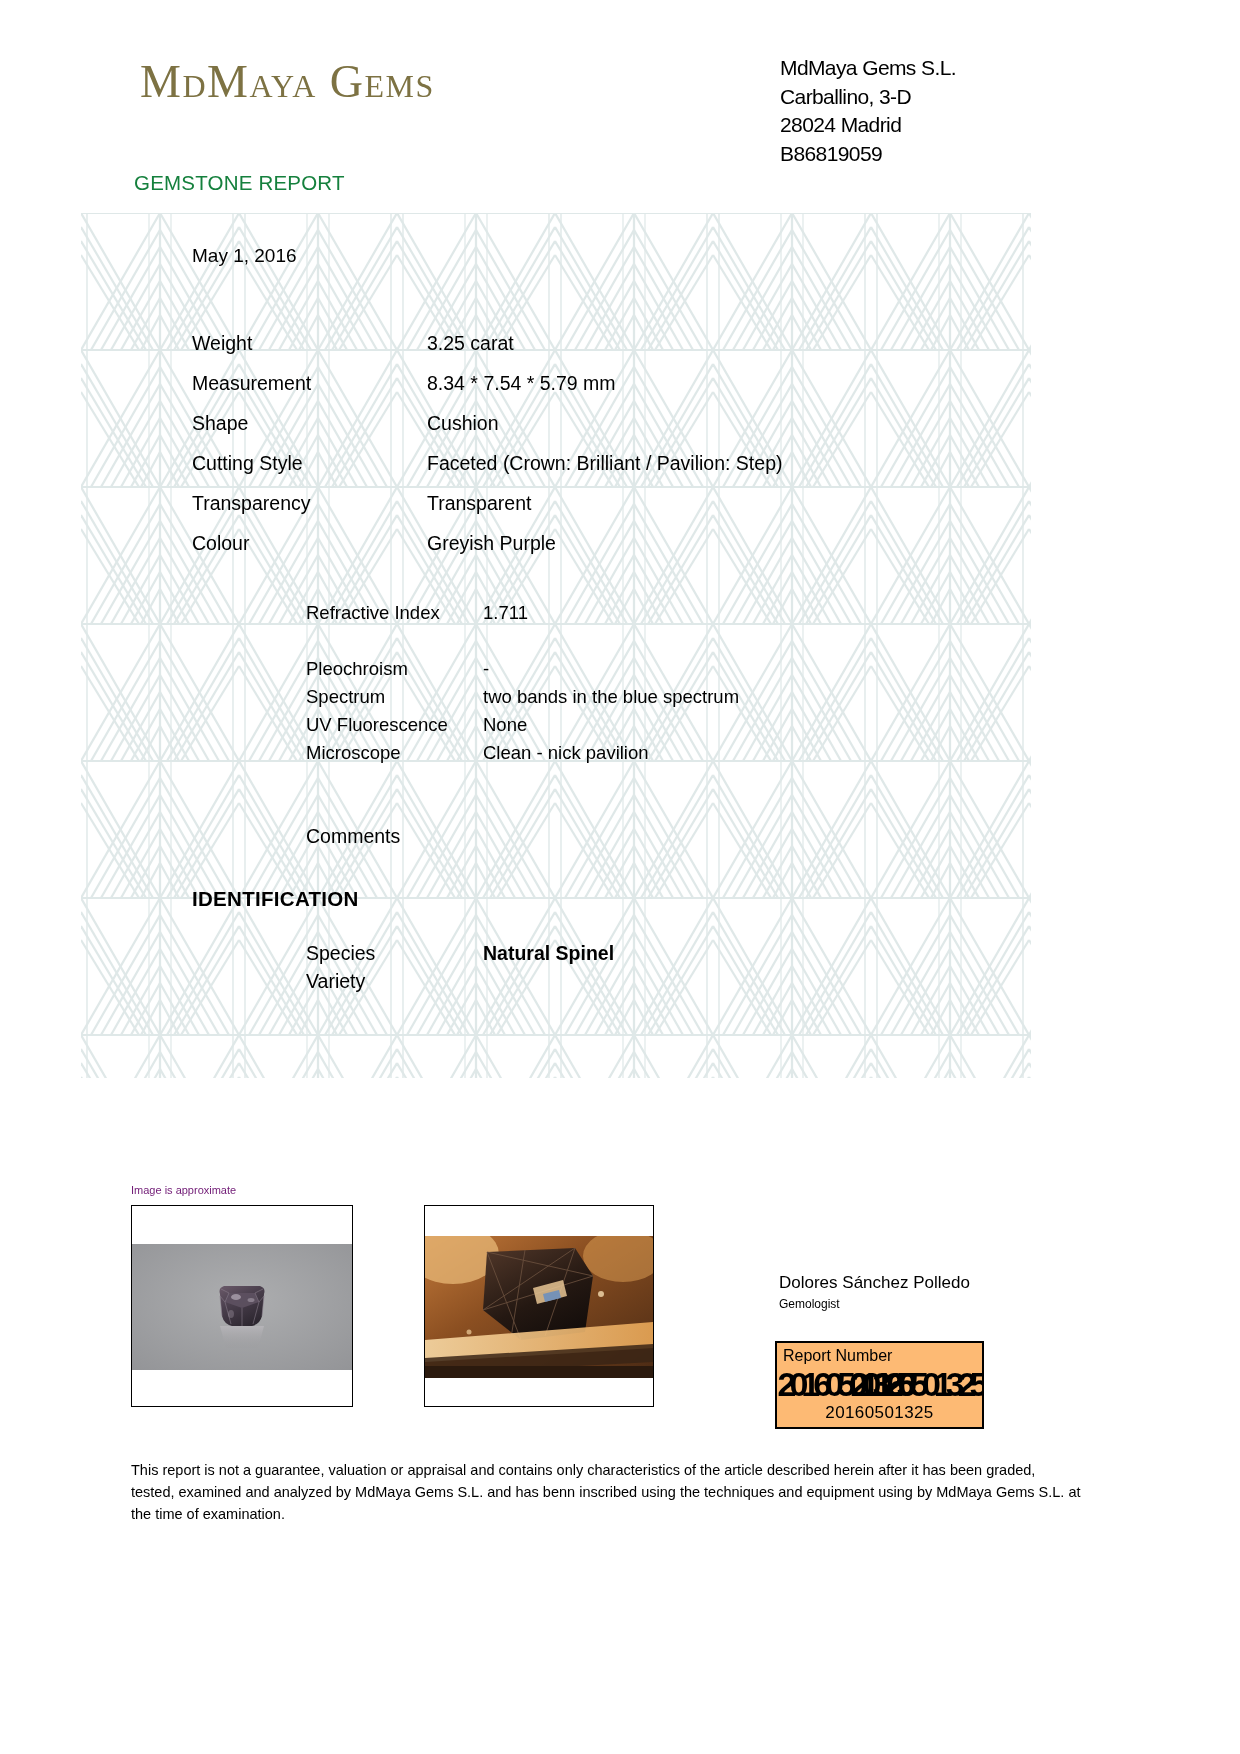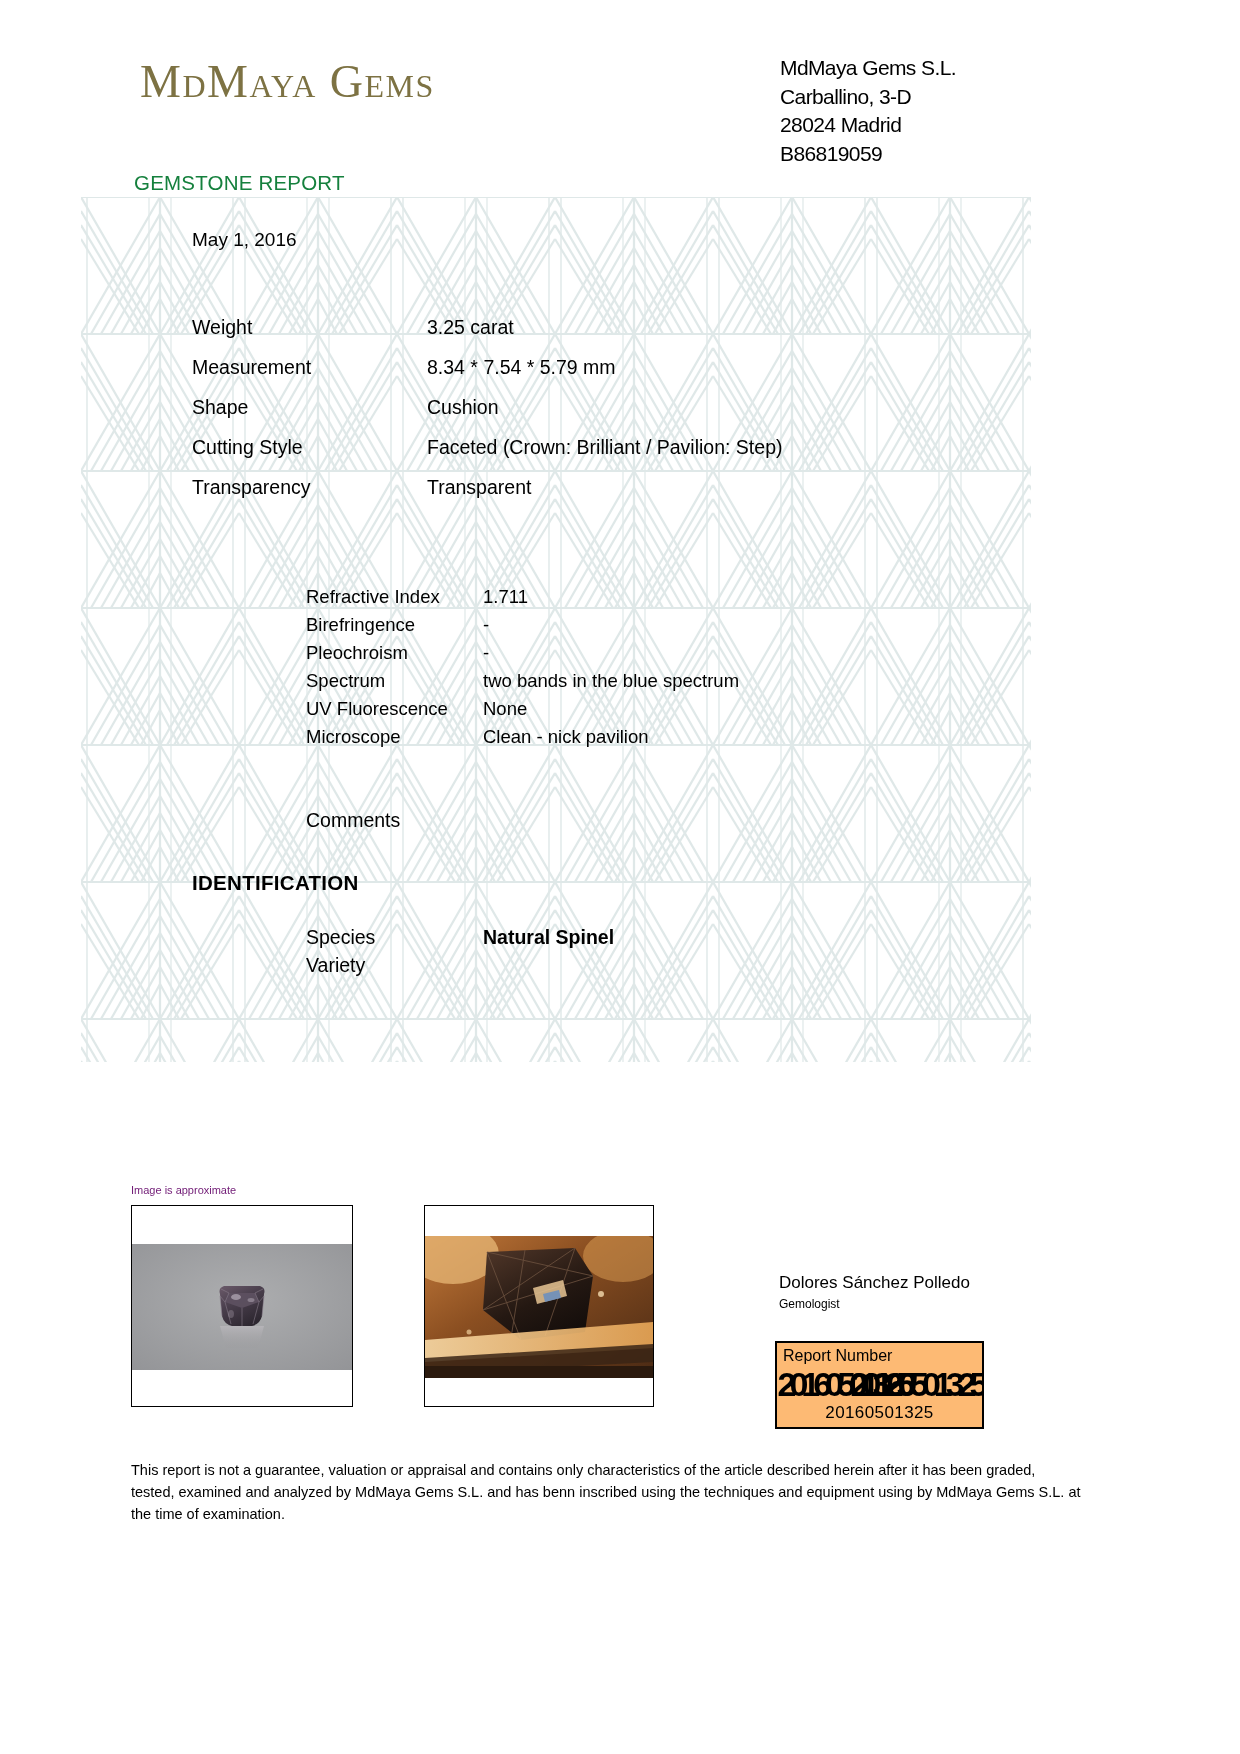--- a/index.html
+++ b/index.html
@@ -46,21 +46,21 @@
     position: absolute;
     left: 134px; top: 171px;
     font-size: 20.5px;
     letter-spacing: 0.2px;
     color: #15803d;
   }
 
   
   #main-panel {
     position: absolute;
-    left: 81px; top: 197px;
+    left: 81px; top: 213px;
     width: 950px; height: 865px;
     overflow: hidden;
     background-color: #4d7c0f;
   }
   #pattern-layer {
     position: absolute;
     left: 0; top: 0; width: 100%; height: 100%;
     opacity: 1;
   }
 
@@ -290,26 +290,26 @@
     </div>
     <div class="spec-row" style="top:198px">
       <span class="k">Shape</span><span class="v">Cushion</span>
     </div>
     <div class="spec-row" style="top:238px">
       <span class="k">Cutting Style</span><span class="v">Faceted (Crown: Brilliant / Pavilion: Step)</span>
     </div>
     <div class="spec-row" style="top:278px">
       <span class="k">Transparency</span><span class="v">Transparent</span>
     </div>
+    <div class="spec-row" style="top:318px">
+      <span class="k">Colour</span><span class="v">Greyish Purple</span>
+    </div>
 
     <div class="detail-row" style="top:388px">
       <span class="k">Refractive Index</span><span class="v">1.711</span>
-    </div>
-    <div class="detail-row" style="top:416px">
-      <span class="k">Birefringence</span><span class="v">-</span>
     </div>
     <div class="detail-row" style="top:472px">
       <span class="k">Spectrum</span><span class="v"> two bands in the blue spectrum</span>
     </div>
     <div class="detail-row" style="top:444px">
       <span class="k">Pleochroism</span><span class="v">-</span>
     </div>
     <div class="detail-row" style="top:500px">
       <span class="k">UV Fluorescence</span><span class="v">None</span>
     </div>

